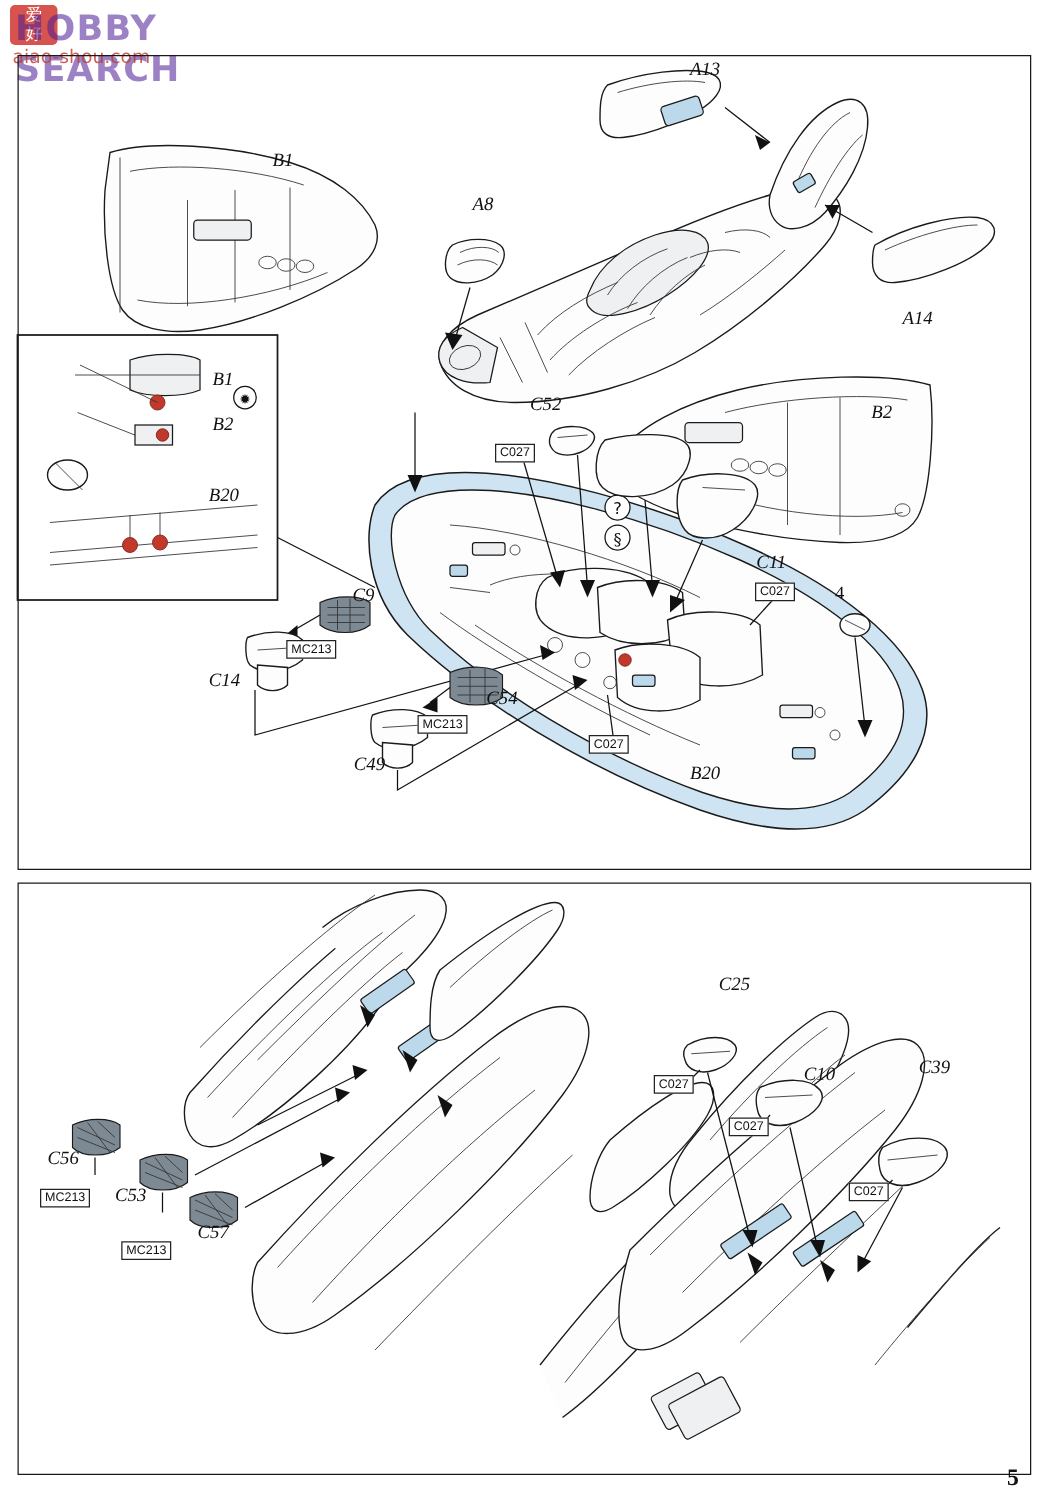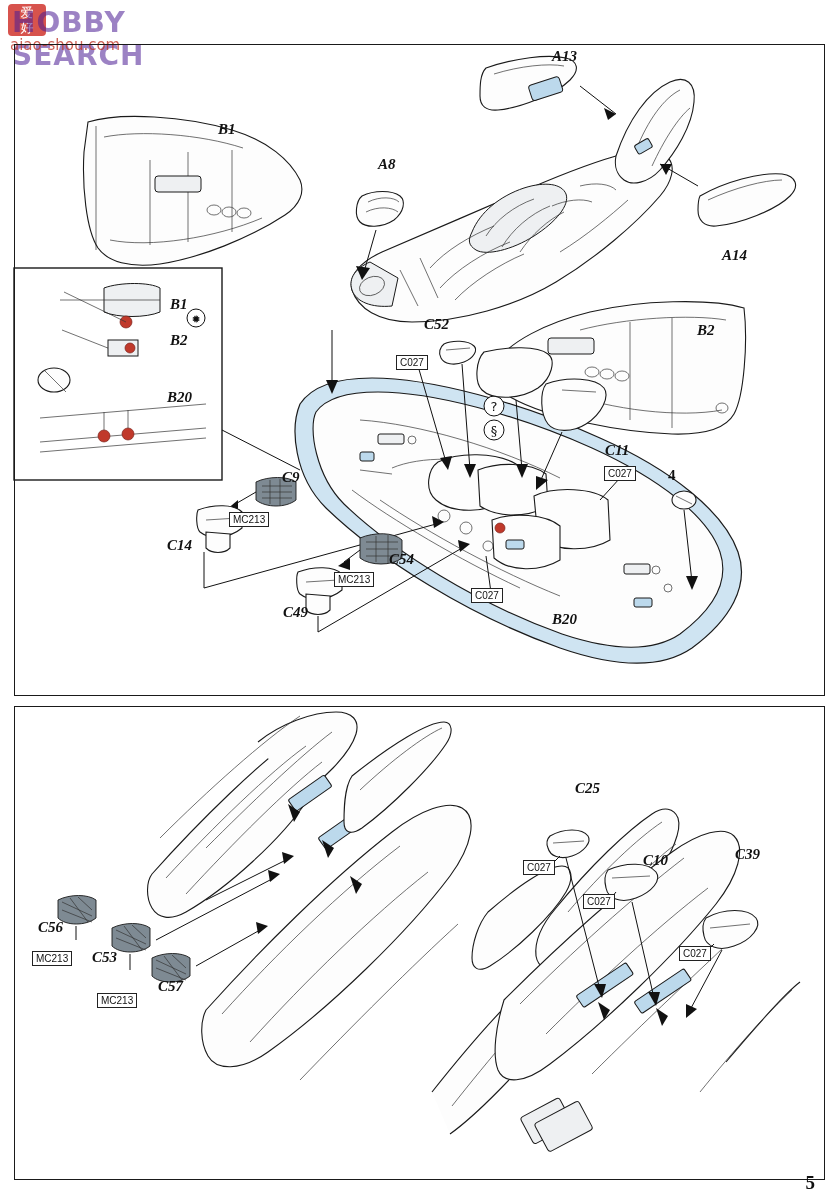--- a/index.html
+++ b/index.html
@@ -18,21 +18,21 @@
           font-size:15px;color:#c0392b;opacity:.8;}
 
   
   .frame{position:absolute;border:1.6px solid #1a1a1a;}
   #frame-top{left:14px;top:44px;width:809px;height:650px;}
   #frame-bottom{left:14px;top:706px;width:809px;height:472px;}
 
   .pagenum{position:absolute;right:22px;bottom:6px;font-size:19px;font-weight:bold;font-family:"Liberation Serif",serif;}
 
   
-  .lbl{position:absolute;font-style:italic;font-weight:bold;font-size:15px;font-family:"Liberation Serif",serif;white-space:nowrap;}
+  .lbl{position:absolute;font-style:italic;font-weight:normal;font-size:15px;font-family:"Liberation Serif",serif;white-space:nowrap;}
   .lbl.plain{font-style:normal;}
   .boxlbl{position:absolute;font-size:10px;font-family:"Liberation Sans",sans-serif;
           border:1px solid #222;padding:1px 3px;background:#fff;white-space:nowrap;line-height:11px;}
 
   svg{position:absolute;left:0;top:0;overflow:visible;}
   .ln{stroke:#111;stroke-width:1;fill:none;}
   .thin{stroke:#333;stroke-width:.7;fill:none;}
   .part{fill:#fdfdfd;stroke:#1a1a1a;stroke-width:1.1;}
   .partg{fill:#eef0f2;stroke:#1a1a1a;stroke-width:1;}
   .blue{fill:#cfe4f2;stroke:#1a1a1a;stroke-width:1.2;}

